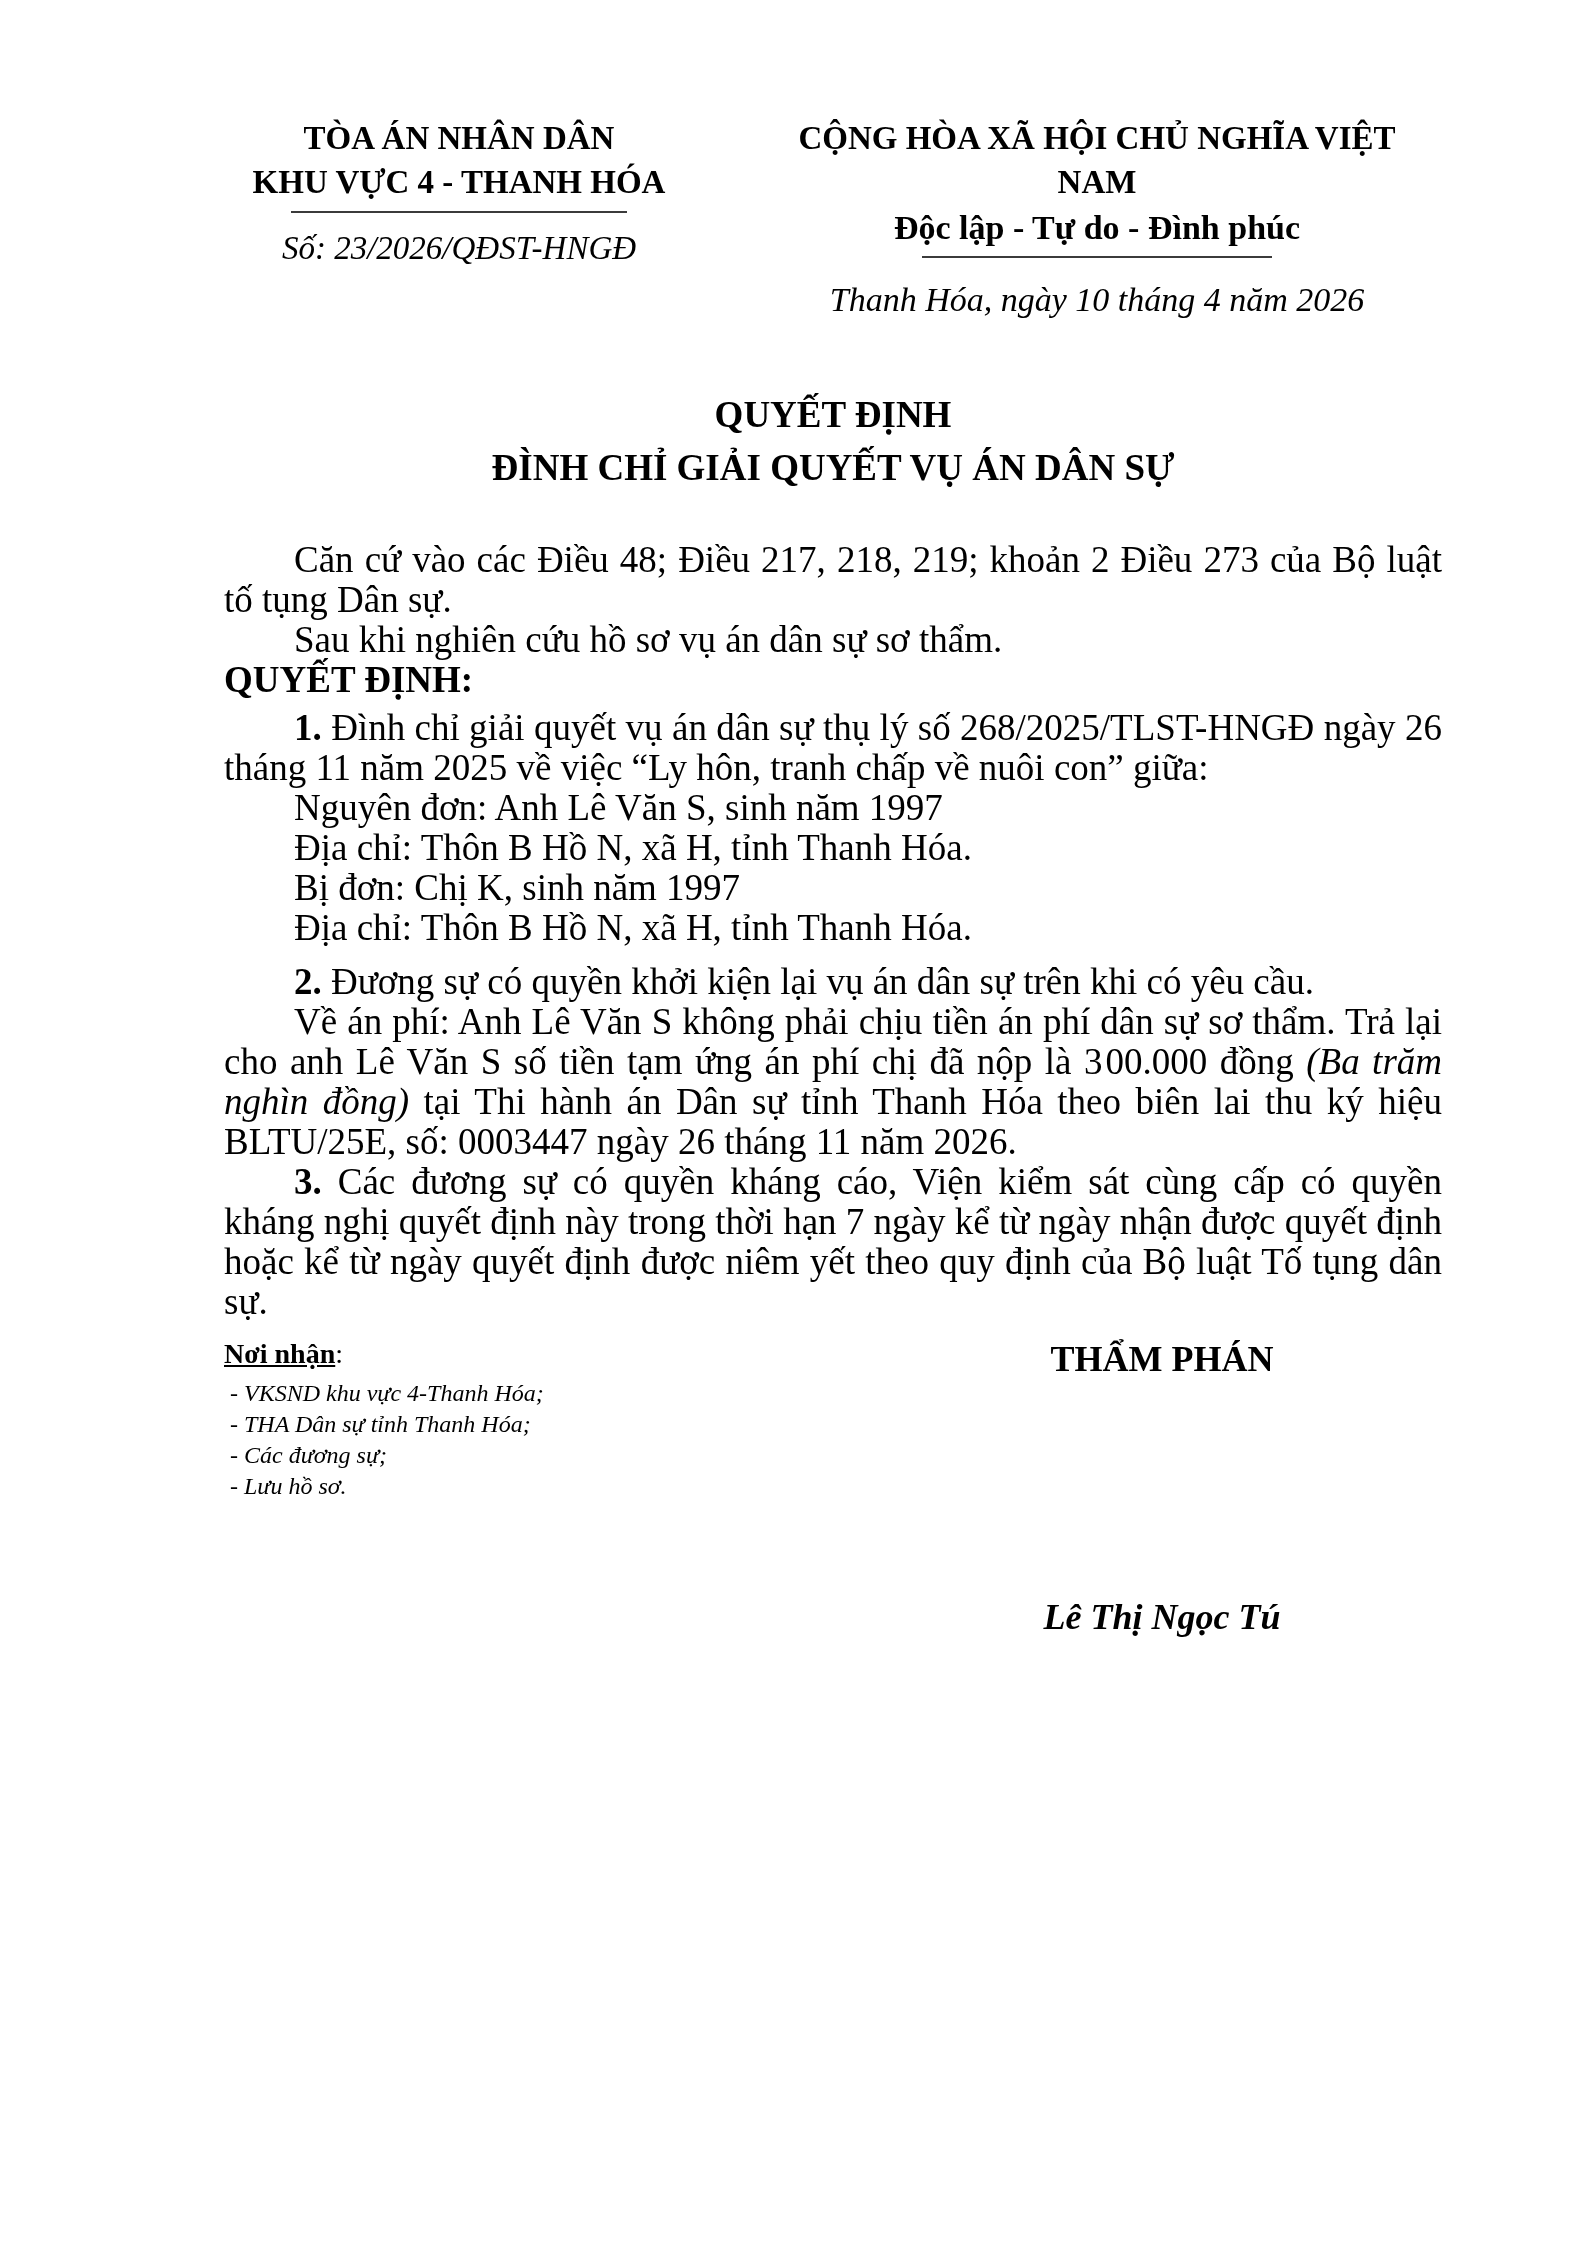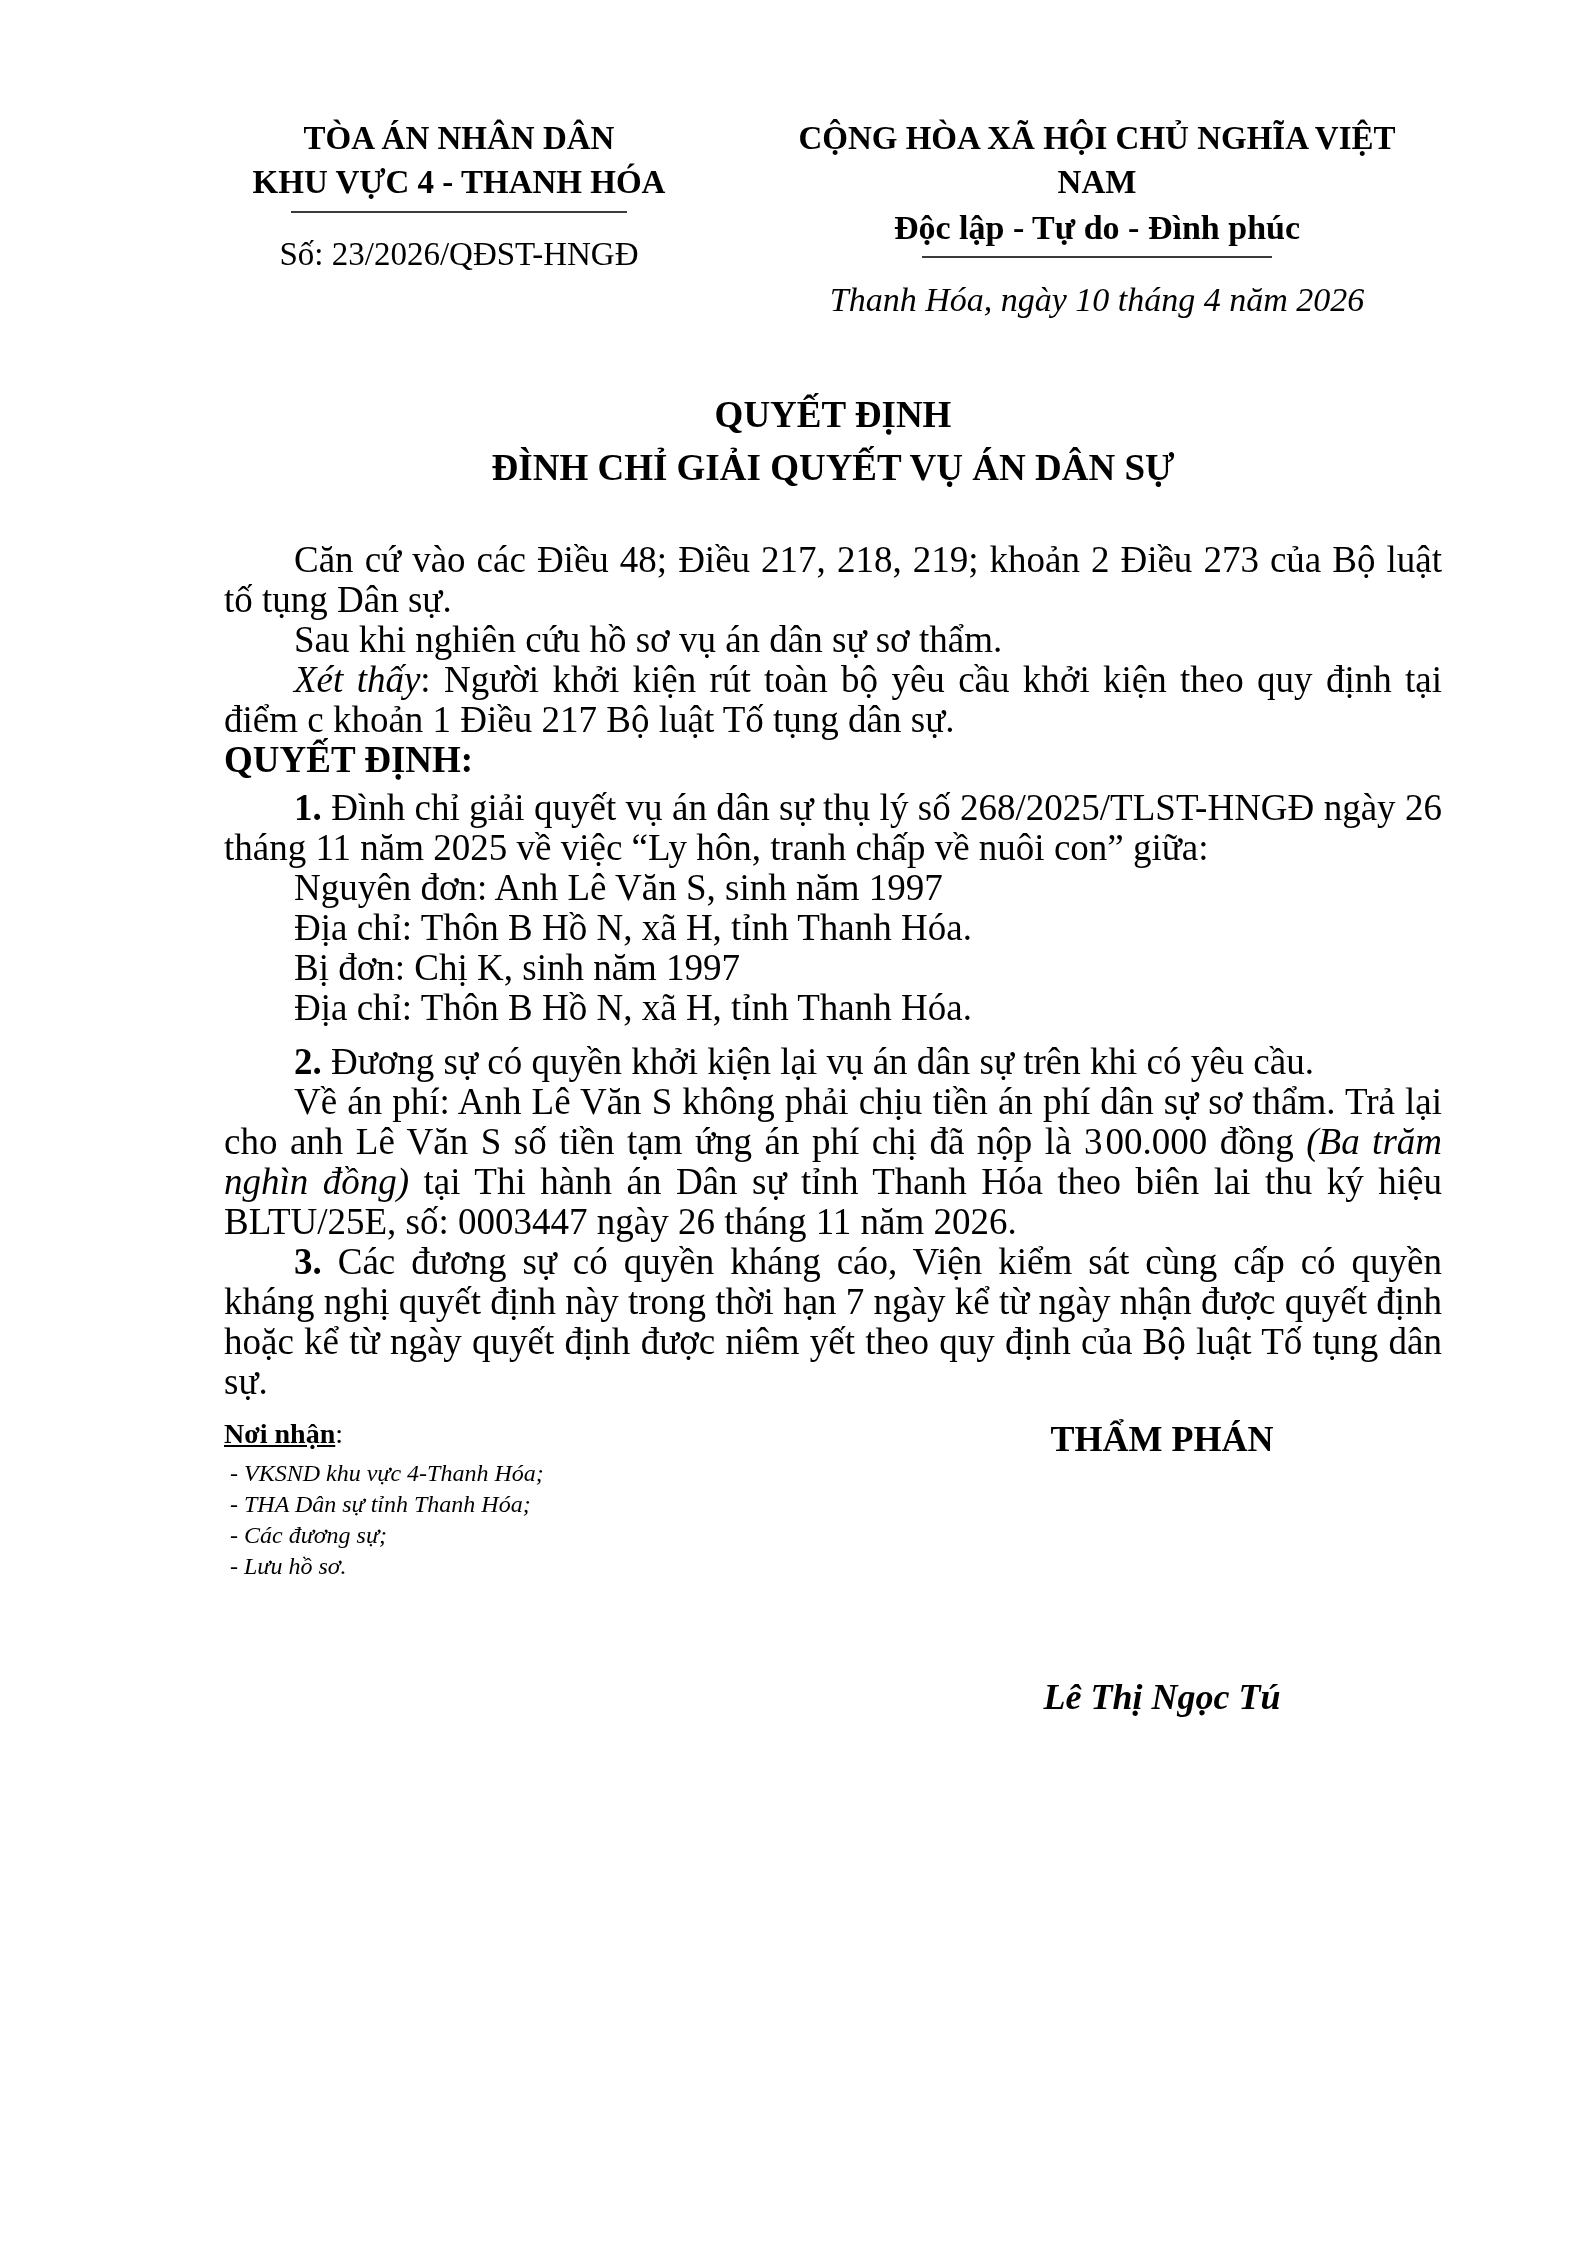--- a/index.html
+++ b/index.html
@@ -51,24 +51,25 @@
     margin: 0 auto;
   }
   .rule {
     border: none;
     border-top: 2px solid #3b3b3b;
     margin: 7px auto 0 auto;
   }
   .rule-left  { width: 336px; }
   .rule-right { width: 350px; }
   .doc-number {
-    margin-top: 20px;
+    margin-top: 14px;
     font-size: 33px;
     line-height: 42px;
     white-space: nowrap;
+    font-style: italic;
   }
   .motto {
     margin-top: 3px;
     font-weight: bold;
     font-size: 34px;
     line-height: 42px;
     white-space: nowrap;
   }
   .dateline {
     margin-top: 20px;
@@ -178,21 +179,20 @@
     </div>
 
     <div class="doc-title">
       <div>QUYẾT ĐỊNH</div>
       <div>ĐÌNH CHỈ GIẢI QUYẾT VỤ ÁN DÂN SỰ</div>
     </div>
 
     <div class="body-text">
       <p>Căn cứ vào các Điều 48; Điều 217, 218, 219; khoản 2 Điều 273 của Bộ luật tố tụng Dân sự.</p>
       <p>Sau khi nghiên cứu hồ sơ vụ án dân sự sơ thẩm.</p>
-      <p><span class="i">Xét thấy</span><span>: Người khởi kiện rút toàn bộ yêu cầu khởi kiện theo quy định tại điểm c khoản 1 Điều 217 Bộ luật Tố tụng dân sự.</span></p>
 
       <p class="decides-heading">QUYẾT ĐỊNH:</p>
 
       <p class="gap-sm"><span class="b">1.</span><span> Đình chỉ giải quyết vụ án dân sự thụ lý số 268/2025/TLST-HNGĐ ngày 26 tháng 11 năm 2025 về việc “Ly hôn, tranh chấp về nuôi con” giữa:</span></p>
 
       <p class="no-justify">Nguyên đơn:  Anh Lê Văn S, sinh năm 1997</p>
       <p class="no-justify">Địa chỉ: Thôn B Hồ N, xã H, tỉnh Thanh Hóa.</p>
       <p class="no-justify">Bị đơn: Chị K, sinh năm 1997</p>
       <p class="no-justify">Địa chỉ: Thôn B Hồ N, xã H, tỉnh Thanh Hóa.</p>
 

